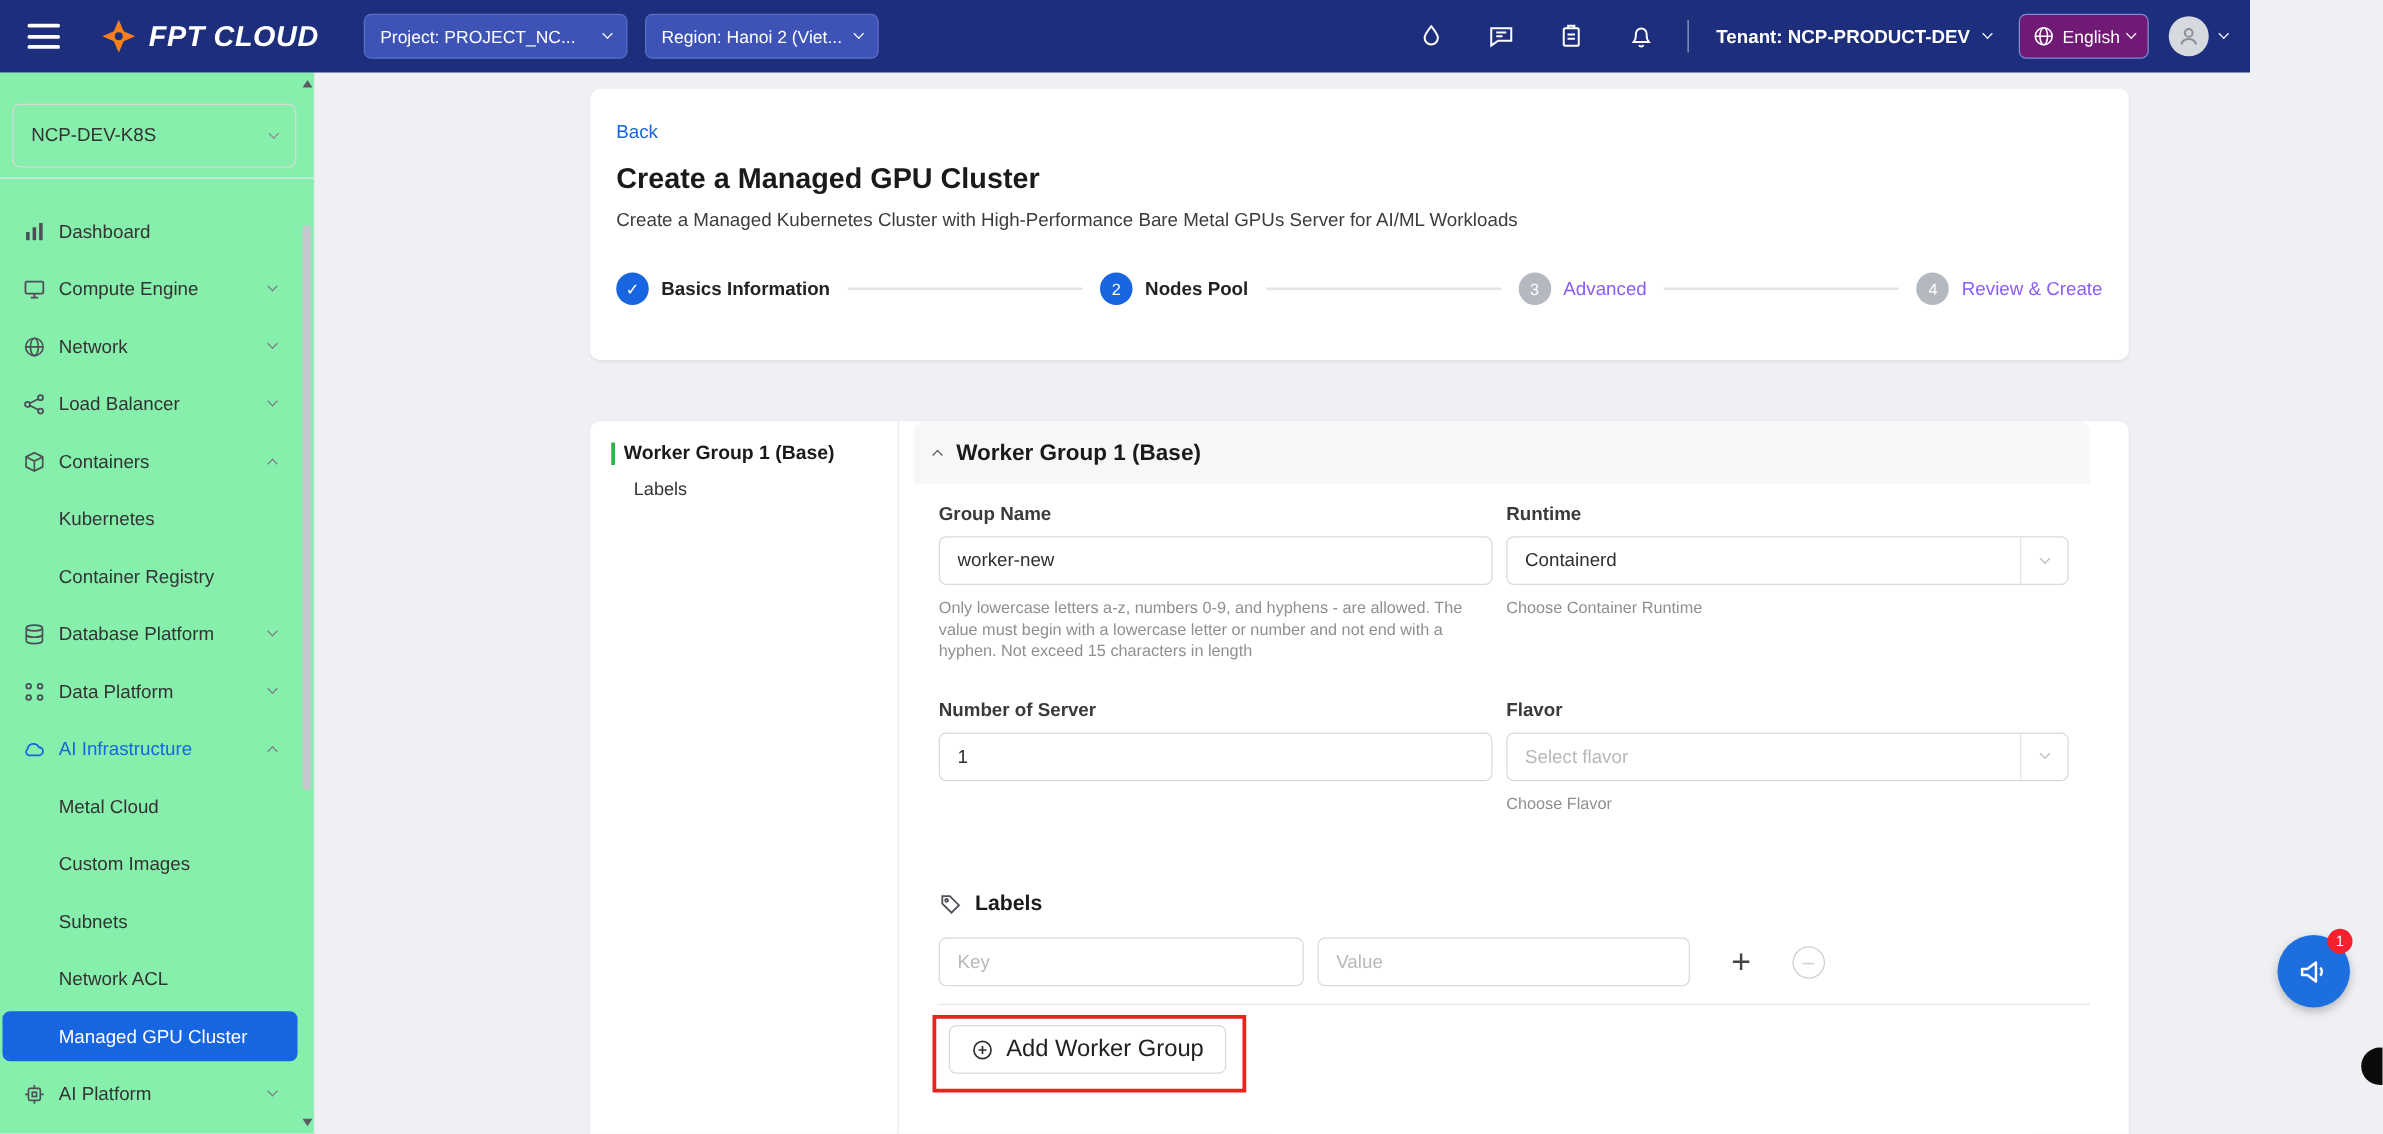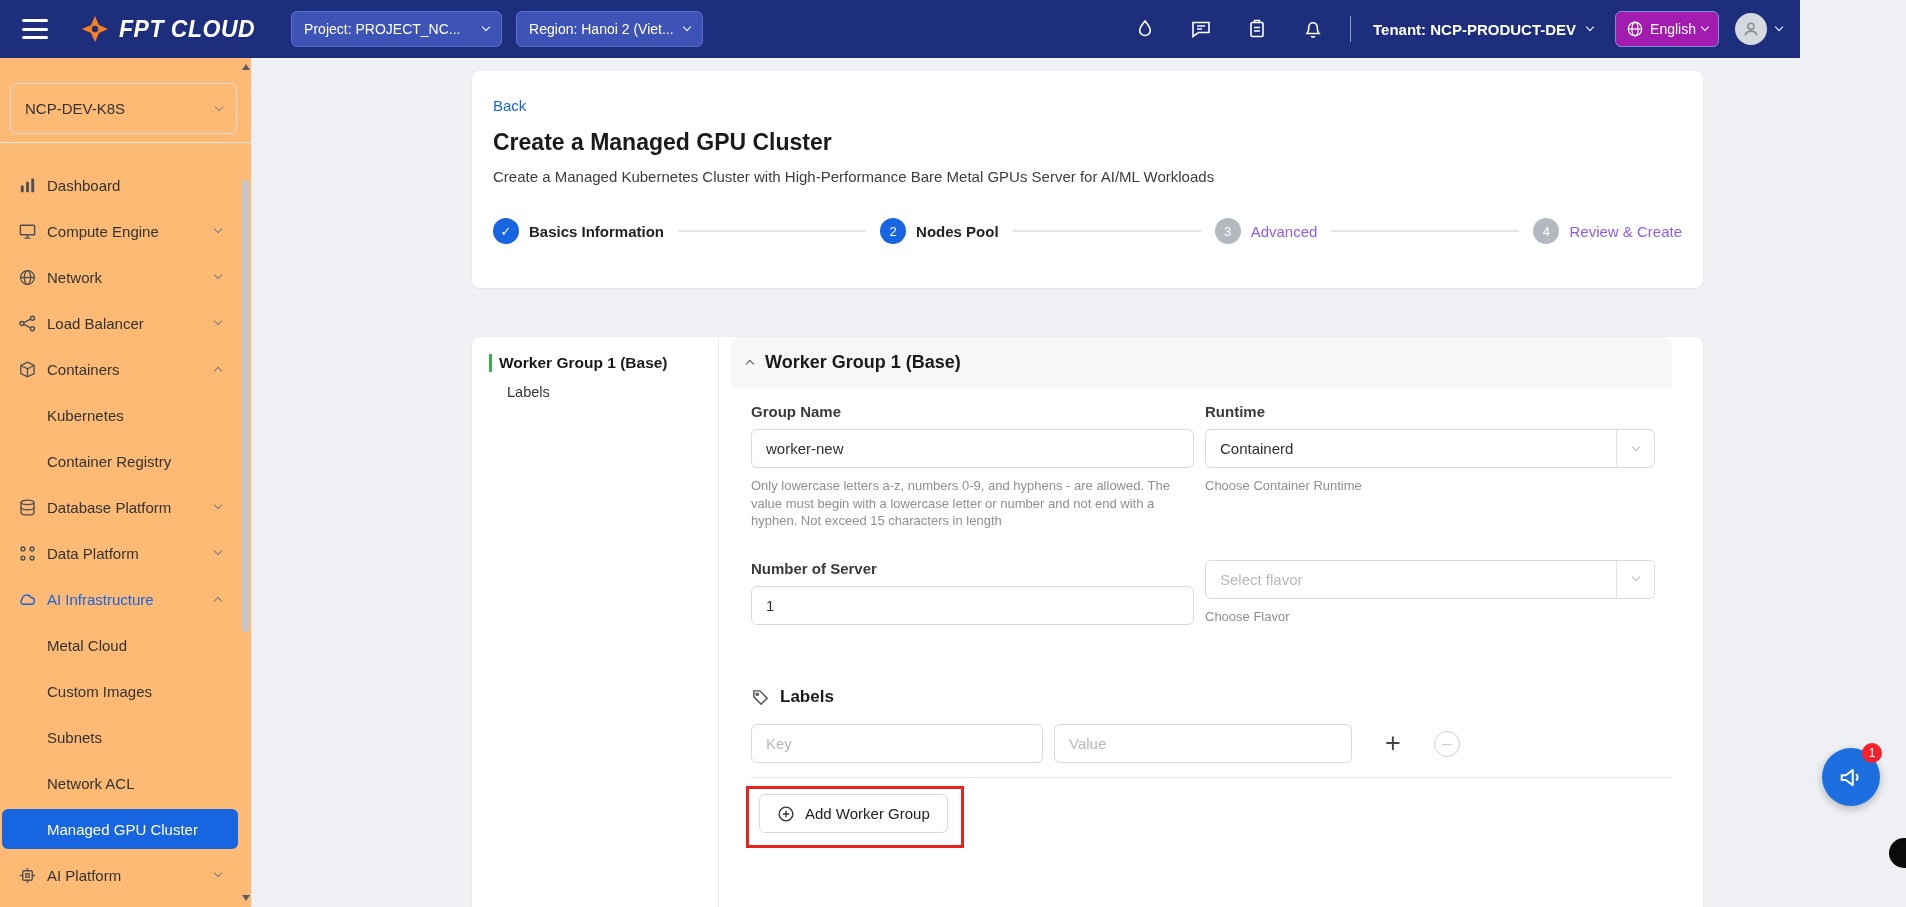--- a/index.html
+++ b/index.html
@@ -16,27 +16,27 @@
   .nav-select.project { width:211px; }
   .nav-select.region { width:187px; }
   .chev { width:8px; height:8px; border-right:1.8px solid currentColor; border-bottom:1.8px solid currentColor; transform:rotate(45deg); display:inline-block; margin-top:-4px; flex:none; }
   .chev.up { transform:rotate(-135deg); margin-top:4px; }
   .chev.sm { width:6px; height:6px; }
   .nav-right { margin-left:auto; display:flex; align-items:center; }
   .nav-icon { width:22px; height:22px; margin-left:34px; cursor:pointer; display:flex; }
   .nav-icon svg { width:100%; height:100%; }
   .nav-sep { width:1px; height:26px; background:rgba(255,255,255,.55); margin:0 22px 0 26px; }
   .tenant { display:flex; align-items:center; gap:11px; font-size:15px; font-weight:700; cursor:pointer; }
-  .lang-btn { background:#a21caf; border:1px solid #7d8cd4; border-radius:6px; height:36px; padding:0 10px; display:flex; align-items:center; gap:6px; font-size:14px; margin:0 16px 0 22px; color:#fff; cursor:pointer; }
+  .lang-btn { background:#701a75; border:1px solid #7d8cd4; border-radius:6px; height:36px; padding:0 10px; display:flex; align-items:center; gap:6px; font-size:14px; margin:0 16px 0 22px; color:#fff; cursor:pointer; }
   .avatar-wrap { display:flex; align-items:center; gap:9px; cursor:pointer; }
   .avatar { width:32px; height:32px; border-radius:50%; background:#d6d9de; display:flex; align-items:center; justify-content:center; color:#8a8f98; }
   .avatar svg { width:20px; height:20px; }
 
   
-  .sidebar { position:absolute; top:58px; left:0; width:252px; bottom:0; background:#fdba74; border-right:1px solid #e4e6ea; z-index:10; }
+  .sidebar { position:absolute; top:58px; left:0; width:252px; bottom:0; background:#86efac; border-right:1px solid #e4e6ea; z-index:10; }
   .cluster-select { margin:25px 14px 0 10px; height:51px; border:1px solid #d9d9d9; border-radius:6px; display:flex; align-items:center; justify-content:space-between; padding:0 14px; font-size:15px; color:#333; cursor:pointer; }
   .cluster-select .chev { color:#8c8c8c; }
   .sidebar-divider { height:1px; background:#e8e8e8; margin:8px 0 0; }
   .menu { margin-top:19px; font-size:15px; color:#333; }
   .menu-item { height:46px; display:flex; align-items:center; padding:0 30px 0 18px; gap:10px; cursor:pointer; }
   .menu-item .micon { width:19px; height:19px; flex:none; display:flex; color:#4c4f55; }
   .menu-item .micon svg { width:100%; height:100%; }
   .menu-item .mlabel { white-space:nowrap; }
   .menu-item .mchev { margin-left:auto; color:#7a7d82; }
   .menu-sub { height:46px; display:flex; align-items:center; padding-left:47px; cursor:pointer; color:#333; }
@@ -87,21 +87,21 @@
   .labels-head .ticon { width:19px; height:19px; color:#4c4f55; display:flex; }
   .labels-head .ticon svg { width:100%; height:100%; }
   .labels-row { display:flex; align-items:center; margin-top:17px; gap:11px; }
   .key-input { width:292px; }
   .value-input { width:298px; }
   input::placeholder { color:#b8b8b8; }
   .plus-btn { font-size:27px; color:#444; background:none; border:none; margin-left:22px; line-height:1; cursor:pointer; font-family:inherit; }
   .minus-btn { width:26px; height:26px; border-radius:50%; border:1.5px solid #cfcfcf; color:#cfcfcf; background:#fff; display:flex; align-items:center; justify-content:center; margin-left:22px; font-size:17px; line-height:1; cursor:not-allowed; }
   .body-divider { height:1px; background:#e9e9e9; margin-top:14px; width:100%; }
   .add-wrap { position:relative; display:inline-block; margin-top:16px; margin-left:8px; }
-  .add-btn { height:39px; display:inline-flex; align-items:center; gap:10px; padding:0 17px; border:1px solid #d9d9d9; border-radius:6px; background:#fff; font-size:15px; color:#222; cursor:pointer; font-family:inherit; }
+  .add-btn { height:39px; display:inline-flex; align-items:center; gap:10px; padding:0 17px; border:1px solid #d9d9d9; border-radius:6px; background:#fff; font-size:19px; color:#222; cursor:pointer; font-family:inherit; }
   .add-btn .picon { width:18px; height:18px; display:flex; color:#333; }
   .add-btn .picon svg { width:100%; height:100%; }
   .red-annotation { position:absolute; left:-13px; top:-8px; right:-16px; bottom:-15px; border:3px solid #e8231d; pointer-events:none; }
 
   
   .fab { position:absolute; left:1822px; top:748px; width:58px; height:58px; border-radius:50%; background:#1d6fe0; display:flex; align-items:center; justify-content:center; box-shadow:0 3px 8px rgba(0,0,0,.25); cursor:pointer; z-index:30; }
   .fab svg { width:28px; height:28px; }
   .fab-badge { position:absolute; top:-5px; right:-2px; min-width:20px; height:20px; border-radius:10px; background:#f5222d; color:#fff; font-size:12px; display:flex; align-items:center; justify-content:center; padding:0 5px; }
   .edge-dot { position:absolute; left:1889px; top:838px; width:30px; height:30px; border-radius:50%; background:#0b0b0b; z-index:30; }
 </style>
@@ -390,20 +390,21 @@
             <div class="help">Choose Container Runtime</div>
           </div>
         </div>
 
         <div class="form-grid row2">
           <div>
             <div class="f-label">Number of Server</div>
             <input class="field" type="text" value="1" style="">
           </div>
           <div>
+            <div class="f-label">Flavor</div>
             <div class="field select">
               <span class="val placeholder">Select flavor</span>
               <span class="suffix">
                   <span class="chev sm"></span>
                 </span>
             </div>
             <div class="help">Choose Flavor</div>
           </div>
         </div>
 

